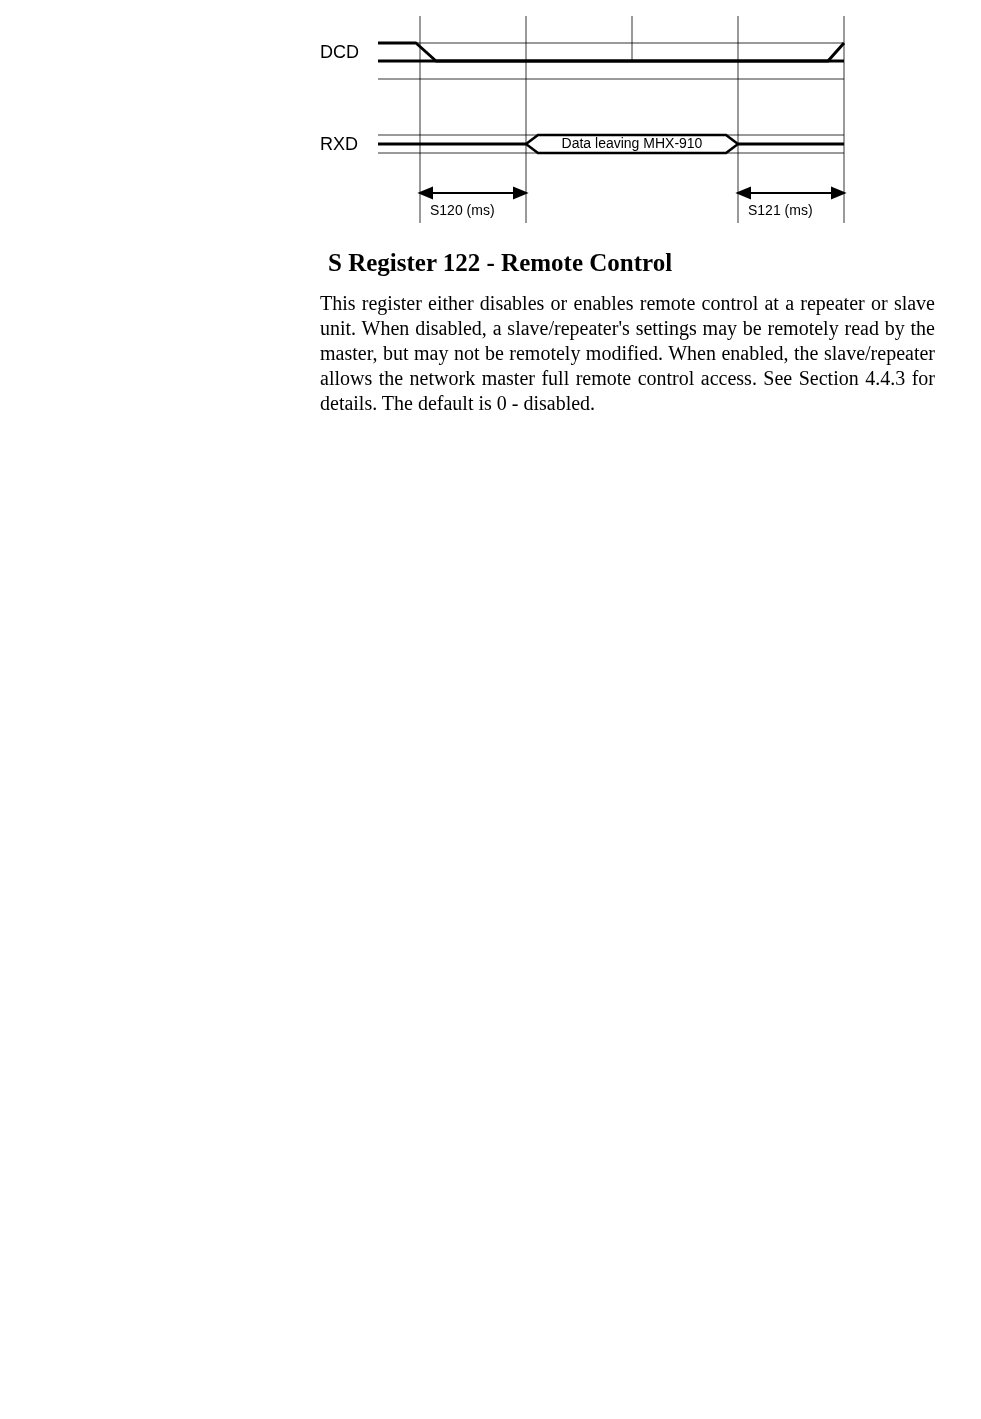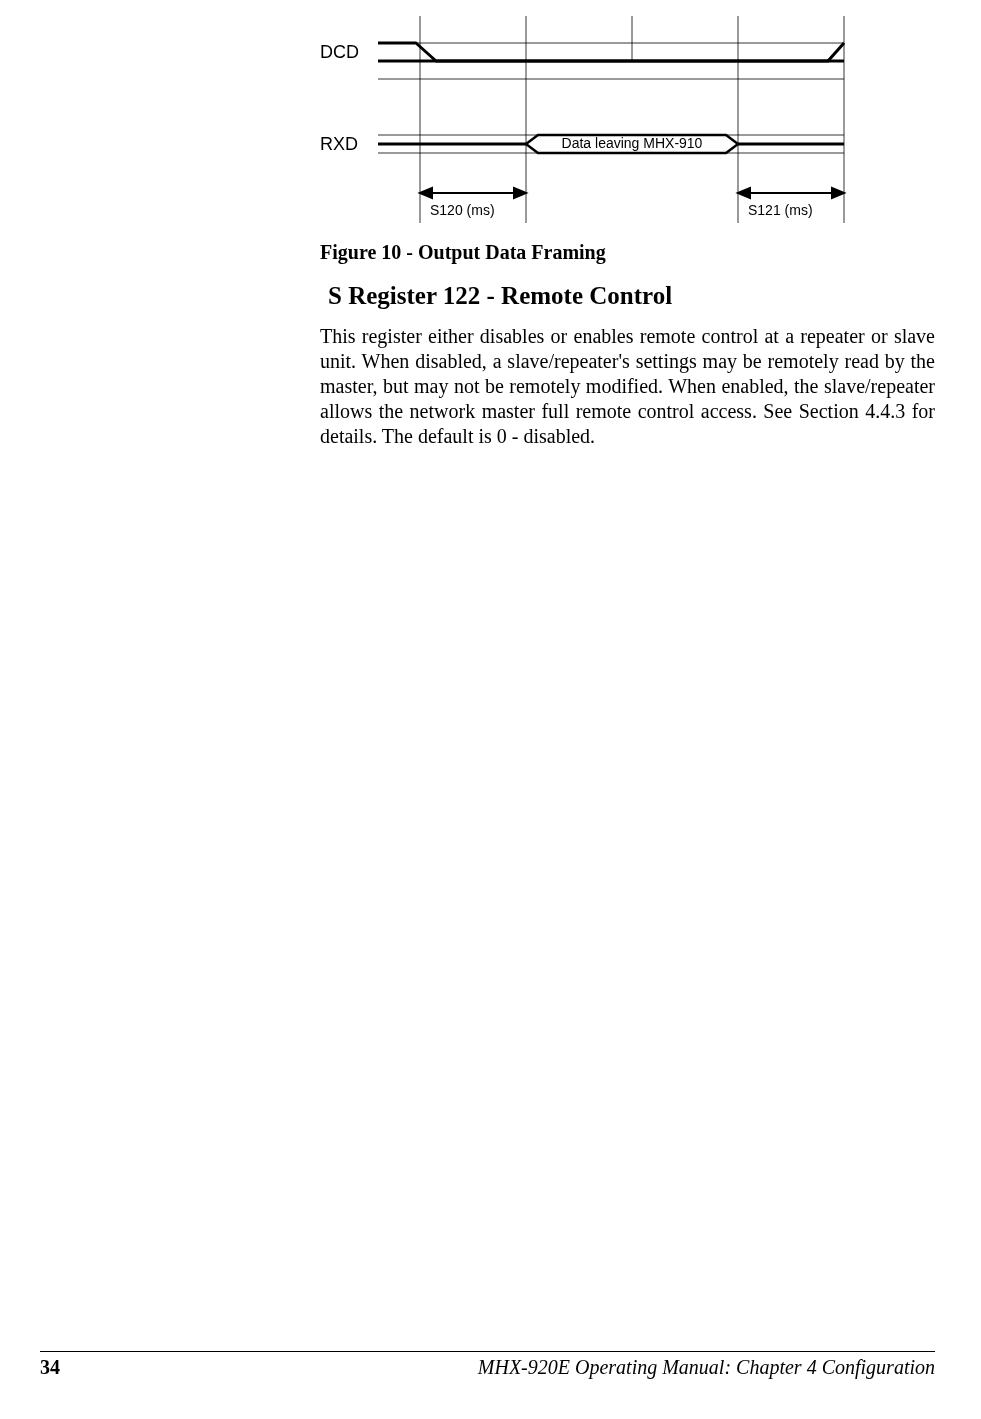--- a/index.html
+++ b/index.html
@@ -134,24 +134,19 @@
         </g>
 
         <text x="0" y="45" class="svg-text">DCD</text>
         <text x="0" y="137" class="svg-text">RXD</text>
         <text x="312" y="135" class="svg-small" text-anchor="middle">Data leaving MHX-910</text>
         <text x="110" y="202" class="svg-small">S120 (ms)</text>
         <text x="428" y="202" class="svg-small">S121 (ms)</text>
       </svg>
     </div>
 
-    <p class="figure-caption">Figure 10 - Output Data Framing</p>
 
     <p class="section-heading">S Register 122  -  Remote Control</p>
     <p class="body-text">This register either disables or enables remote control at a repeater or slave unit.  When disabled, a slave/repeater's settings may be remotely read by the master, but may not be remotely modified.  When enabled, the slave/repeater allows the network master full remote control access.  See Section 4.4.3 for details.  The default is 0 - disabled.</p>
 
   </div>
 
-  <div class="footer">
-    <span class="page-num">34</span>
-    <span class="footer-right">MHX-920E Operating Manual: Chapter 4 Configuration</span>
-  </div>
 </div>
 
 </body></html>

